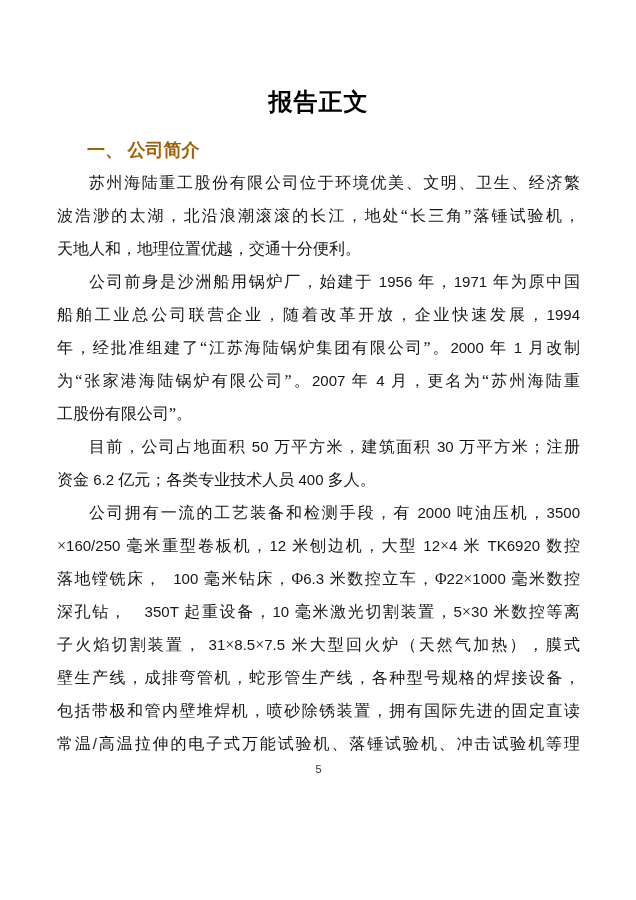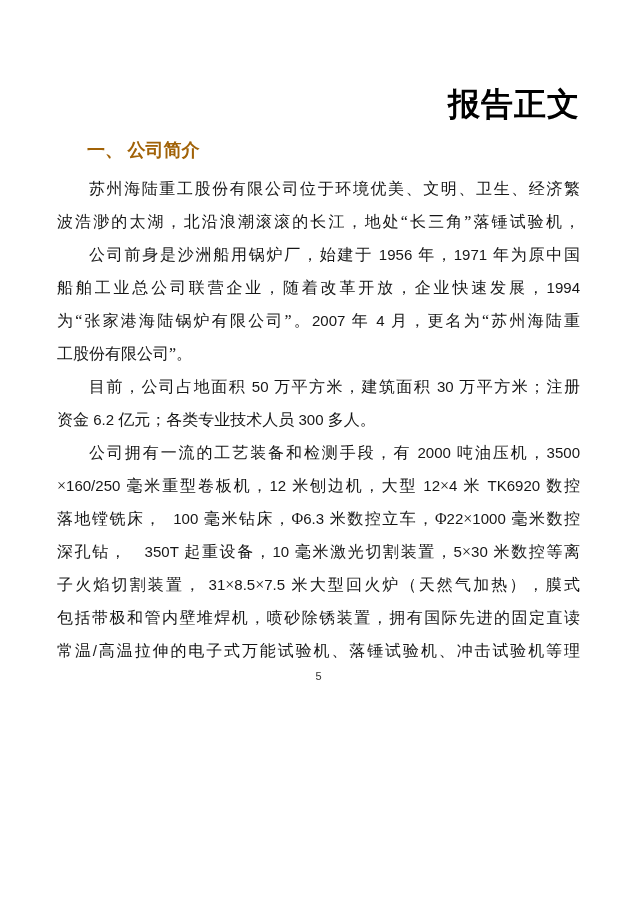--- a/index.html
+++ b/index.html
@@ -13,37 +13,38 @@
   }
   .page {
     position: relative;
     width: 636px;
     height: 900px;
     background: #ffffff;
     padding: 0 56px 0 57px;
   }
   .doc-title {
     padding-top: 86px;
-    text-align: right;
+    text-align: center;
     font-weight: bold;
-    font-size: 32px;
+    font-size: 24px;
     line-height: 36px;
     color: #000000;
     letter-spacing: 1px;
+    font-family: Liberation Mono, monospace;
   }
   .section-heading {
     margin-top: 14px;
     padding-left: 30px;
     font-weight: bold;
     font-size: 18px;
     line-height: 28px;
     color: #a16207;
     white-space: pre-wrap;
   }
-  .body-text { margin-top: 8px; }
+  .body-text { margin-top: 2px; }
   .paragraph { }
   .line {
     font-size: 16px;
     line-height: 33px;
     text-align: justify;
     text-align-last: justify;
     -moz-text-align-last: justify;
     color: #161616;
     white-space: pre-wrap;
   }
@@ -65,35 +66,38 @@
 </head>
 <body>
 
 <div class="page">
   <div class="doc-title">报告正文</div>
   <div class="section-heading">一、 公司简介</div>
   <div class="body-text">
       <div class="paragraph">
         <div class="line first-line">苏州海陆重工股份有限公司位于环境优美、文明、卫生、经济繁</div>
         <div class="line">波浩渺的太湖，北沿浪潮滚滚的长江，地处“长三角”落锤试验机，</div>
+        <div class="line last-line">天地人和，地理位置优越，交通十分便利。</div>
       </div>
       <div class="paragraph">
         <div class="line first-line">公司前身是沙洲船用锅炉厂，始建于<span class="latin"> 1956 </span>年，<span class="latin">1971 </span>年为原中国</div>
         <div class="line">船舶工业总公司联营企业，随着改革开放，企业快速发展，<span class="latin">1994</span></div>
+        <div class="line">年，经批准组建了“江苏海陆锅炉集团有限公司”。<span class="latin">2000 </span>年<span class="latin"> 1 </span>月改制</div>
         <div class="line">为“张家港海陆锅炉有限公司”。<span class="latin">2007 </span>年<span class="latin"> 4 </span>月，更名为“苏州海陆重</div>
         <div class="line last-line">工股份有限公司”。</div>
       </div>
       <div class="paragraph">
         <div class="line first-line">目前，公司占地面积<span class="latin"> 50 </span>万平方米，建筑面积<span class="latin"> 30 </span>万平方米；注册</div>
-        <div class="line last-line">资金<span class="latin"> 6.2 </span>亿元；各类专业技术人员<span class="latin"> 300 </span>多人。</div>
+        <div class="line last-line">资金<span class="latin"> 6.2 </span>亿元；各类专业技术人员<span class="latin"> 400 </span>多人。</div>
       </div>
       <div class="paragraph">
         <div class="line first-line">公司拥有一流的工艺装备和检测手段，有<span class="latin"> 2000 </span>吨油压机，<span class="latin">3500</span></div>
         <div class="line">×<span class="latin">160/250 </span>毫米重型卷板机，<span class="latin">12 </span>米刨边机，大型<span class="latin"> 12</span>×<span class="latin">4 </span>米<span class="latin"> TK6920 </span>数控</div>
         <div class="line">落地镗铣床，&nbsp;<span class="latin"> 100 </span>毫米钻床，Φ<span class="latin">6.3 </span>米数控立车，Φ<span class="latin">22</span>×<span class="latin">1000 </span>毫米数控</div>
         <div class="line">深孔钻，&nbsp;&nbsp;<span class="latin"> 350T </span>起重设备，<span class="latin">10 </span>毫米激光切割装置，<span class="latin">5</span>×<span class="latin">30 </span>米数控等离</div>
         <div class="line">子火焰切割装置，&nbsp;<span class="latin">31</span>×<span class="latin">8.5</span>×<span class="latin">7.5 </span>米大型回火炉（天然气加热），膜式</div>
+        <div class="line">壁生产线，成排弯管机，蛇形管生产线，各种型号规格的焊接设备，</div>
         <div class="line">包括带极和管内壁堆焊机，喷砂除锈装置，拥有国际先进的固定直读</div>
         <div class="line">常温<span class="latin">/</span>高温拉伸的电子式万能试验机、落锤试验机、冲击试验机等理</div>
       </div>
     </div>
   <div class="page-number">5</div>
 </div>
 
 </body></html>

